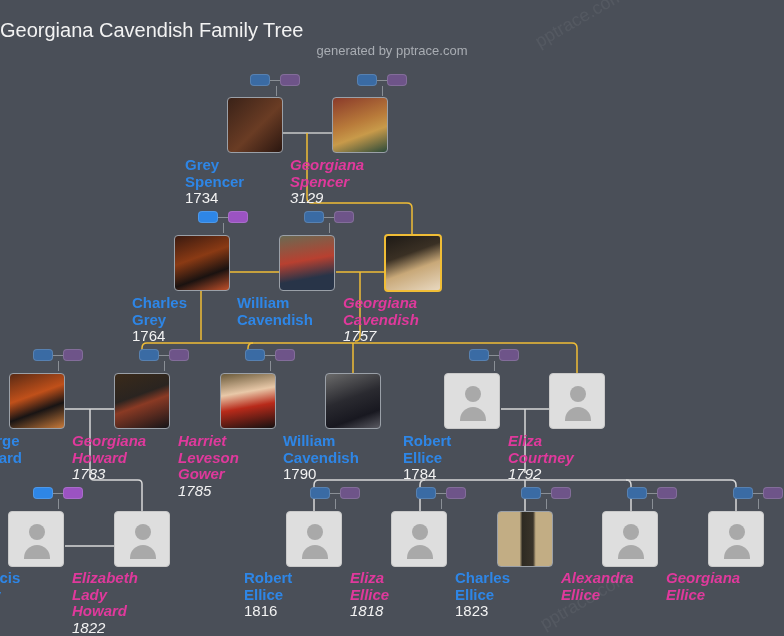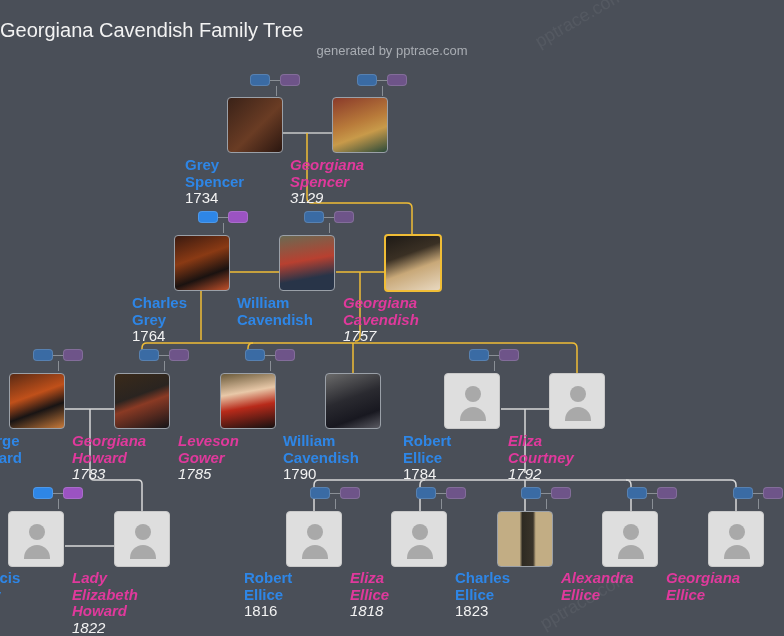--- a/index.html
+++ b/index.html
@@ -161,20 +161,21 @@
   </div>
 </div>
 
 <div>
   <div class="pill m" style="left:245px;top:349px;"></div>
   <div class="pill-link" style="left:265px;top:355px;"></div>
   <div class="pill f" style="left:275px;top:349px;"></div>
   <div class="pill-stem" style="left:270px;top:361px;"></div>
   <div class="photo" style="left:220px;top:373px;background:linear-gradient(170deg,#6a5a3a,#e8c8a8 35%,#b82a1a 60%,#141010);"></div>
   <div class="name female" style="left:178px;top:433px;">
+    <div>Harriet</div>
     <div>Leveson</div>
     <div>Gower</div>
     <div class="year">1785</div>
   </div>
 </div>
 
 <div>
   <div class="photo" style="left:325px;top:373px;background:linear-gradient(160deg,#6a6a6a,#2a2a30 45%,#181820 75%,#5a5a62);"></div>
   <div class="name male" style="left:283px;top:433px;">
     <div>William</div>
@@ -226,22 +227,22 @@
     <div class="year">1813</div>
   </div>
 </div>
 
 <div>
   <div class="photo placeholder" style="left:114px;top:511px;">
     <div class="ph-head"></div>
     <div class="ph-body"></div>
   </div>
   <div class="name female" style="left:72px;top:570px;">
+    <div>Elizabeth</div>
     <div>Lady</div>
-    <div>Elizabeth</div>
     <div>Howard</div>
     <div class="year">1822</div>
   </div>
 </div>
 
 <div>
   <div class="pill m" style="left:310px;top:487px;"></div>
   <div class="pill-link" style="left:330px;top:493px;"></div>
   <div class="pill f" style="left:340px;top:487px;"></div>
   <div class="pill-stem" style="left:335px;top:499px;"></div>

